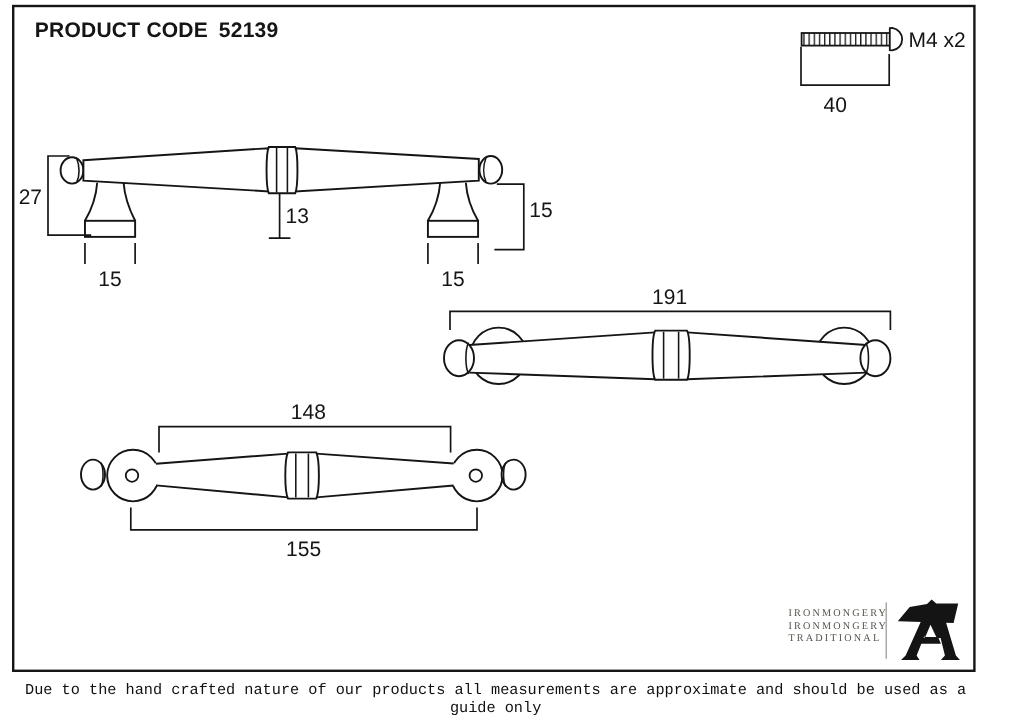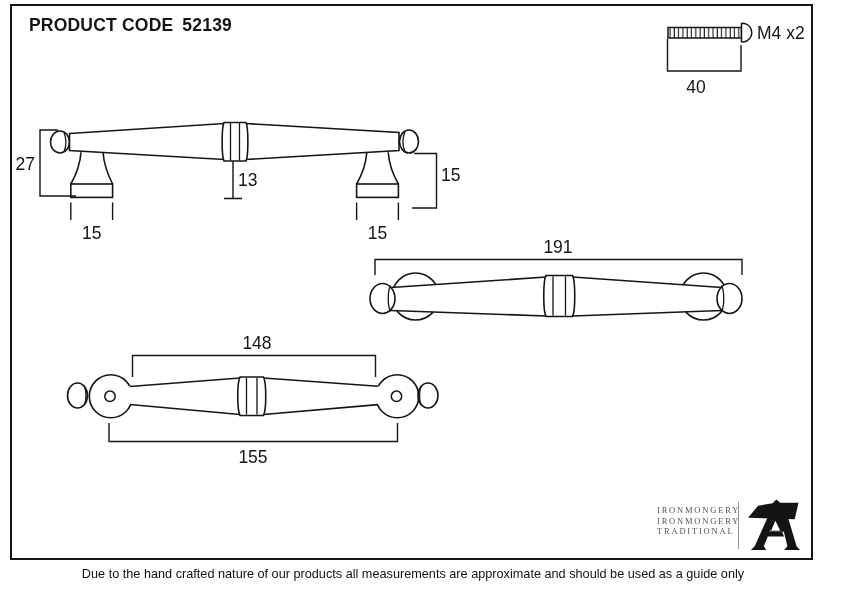--- a/index.html
+++ b/index.html
@@ -19,21 +19,21 @@
   .logo{position:absolute;left:650px;top:498px;width:156px;height:56px;}
   .logo-text{
     position:absolute;left:7px;top:7px;
     font-family:"Liberation Serif",serif;font-size:8.5px;line-height:10.5px;
     letter-spacing:1.8px;color:#55544c;white-space:nowrap;
   }
   .logo-divider{position:absolute;left:88px;top:4px;width:1px;height:47px;background:#96958e;}
   .logo-anvil{position:absolute;left:95px;top:1px;}
   .disclaimer{
     position:absolute;left:11px;top:567px;width:804px;text-align:center;
-    font-size:12.7px;color:#101010;
+    font-size:12.7px;color:#101010;font-family:Liberation Mono, monospace;
   }
   svg text{font-family:"Liberation Sans",sans-serif;fill:#151515;}
 </style>
 </head>
 <body>
 
 <div class="sheet"></div>
 
 <div class="title">
   <span>PRODUCT CODE</span>

